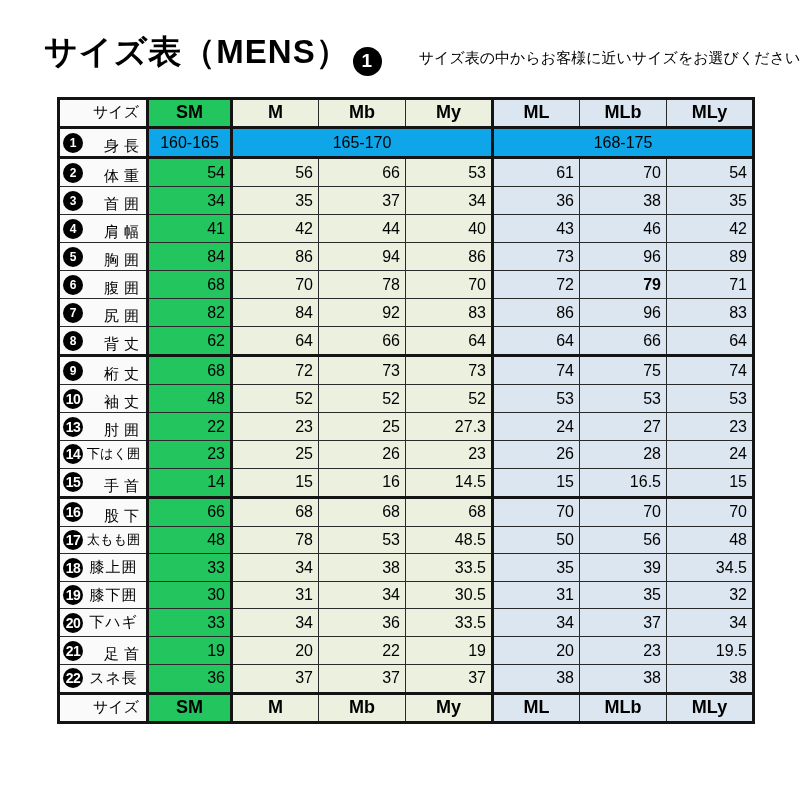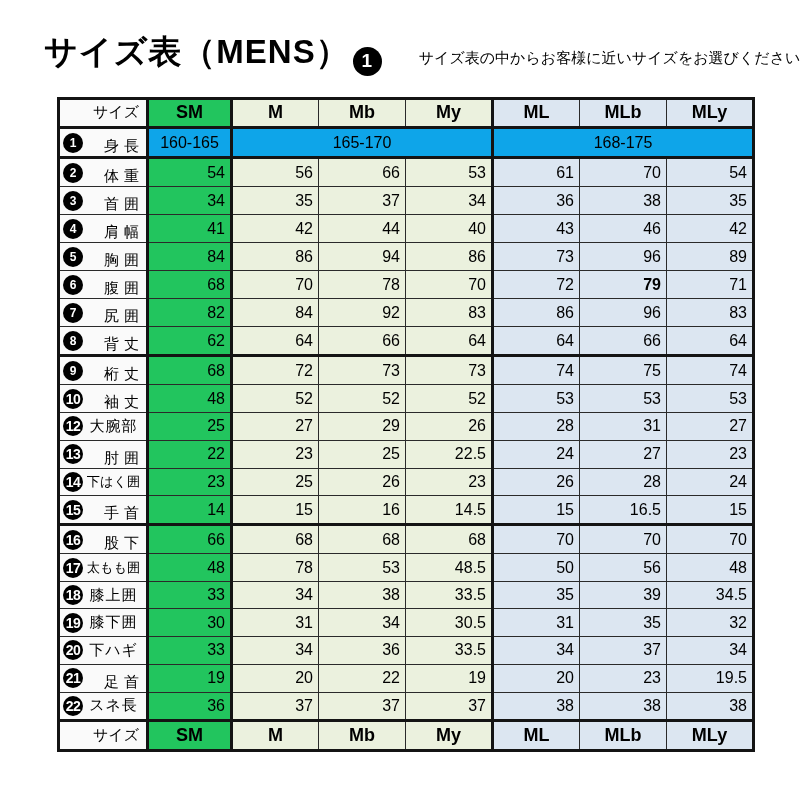--- a/index.html
+++ b/index.html
@@ -219,43 +219,28 @@
         <td class="val g-m">52</td>
         <td class="val g-m">52</td>
         <td class="val g-m vr">52</td>
         <td class="val g-ml">53</td>
         <td class="val g-ml">53</td>
         <td class="val g-ml">53</td>
       </tr>
       <tr>
         <td class="label-cell vr">
           <div class="label-in">
-            <span class="circ d2">12</span>
-            <span class="lbl sp3">大腕部</span>
-          </div>
-        </td>
-        <td class="val g-sm vr">25</td>
-        <td class="val g-m">27</td>
-        <td class="val g-m">29</td>
-        <td class="val g-m vr">26</td>
-        <td class="val g-ml">28</td>
-        <td class="val g-ml">31</td>
-        <td class="val g-ml">27</td>
-      </tr>
-      <tr>
-        <td class="label-cell vr">
-          <div class="label-in">
             <span class="circ d2">13</span>
             <span class="lbl sp2">肘囲</span>
           </div>
         </td>
         <td class="val g-sm vr">22</td>
         <td class="val g-m">23</td>
         <td class="val g-m">25</td>
-        <td class="val g-m vr">22.5</td>
+        <td class="val g-m vr">27.3</td>
         <td class="val g-ml">24</td>
         <td class="val g-ml">27</td>
         <td class="val g-ml">23</td>
       </tr>
       <tr>
         <td class="label-cell vr">
           <div class="label-in">
             <span class="circ d2">14</span>
             <span class="lbl long">下はく囲</span>
           </div>

